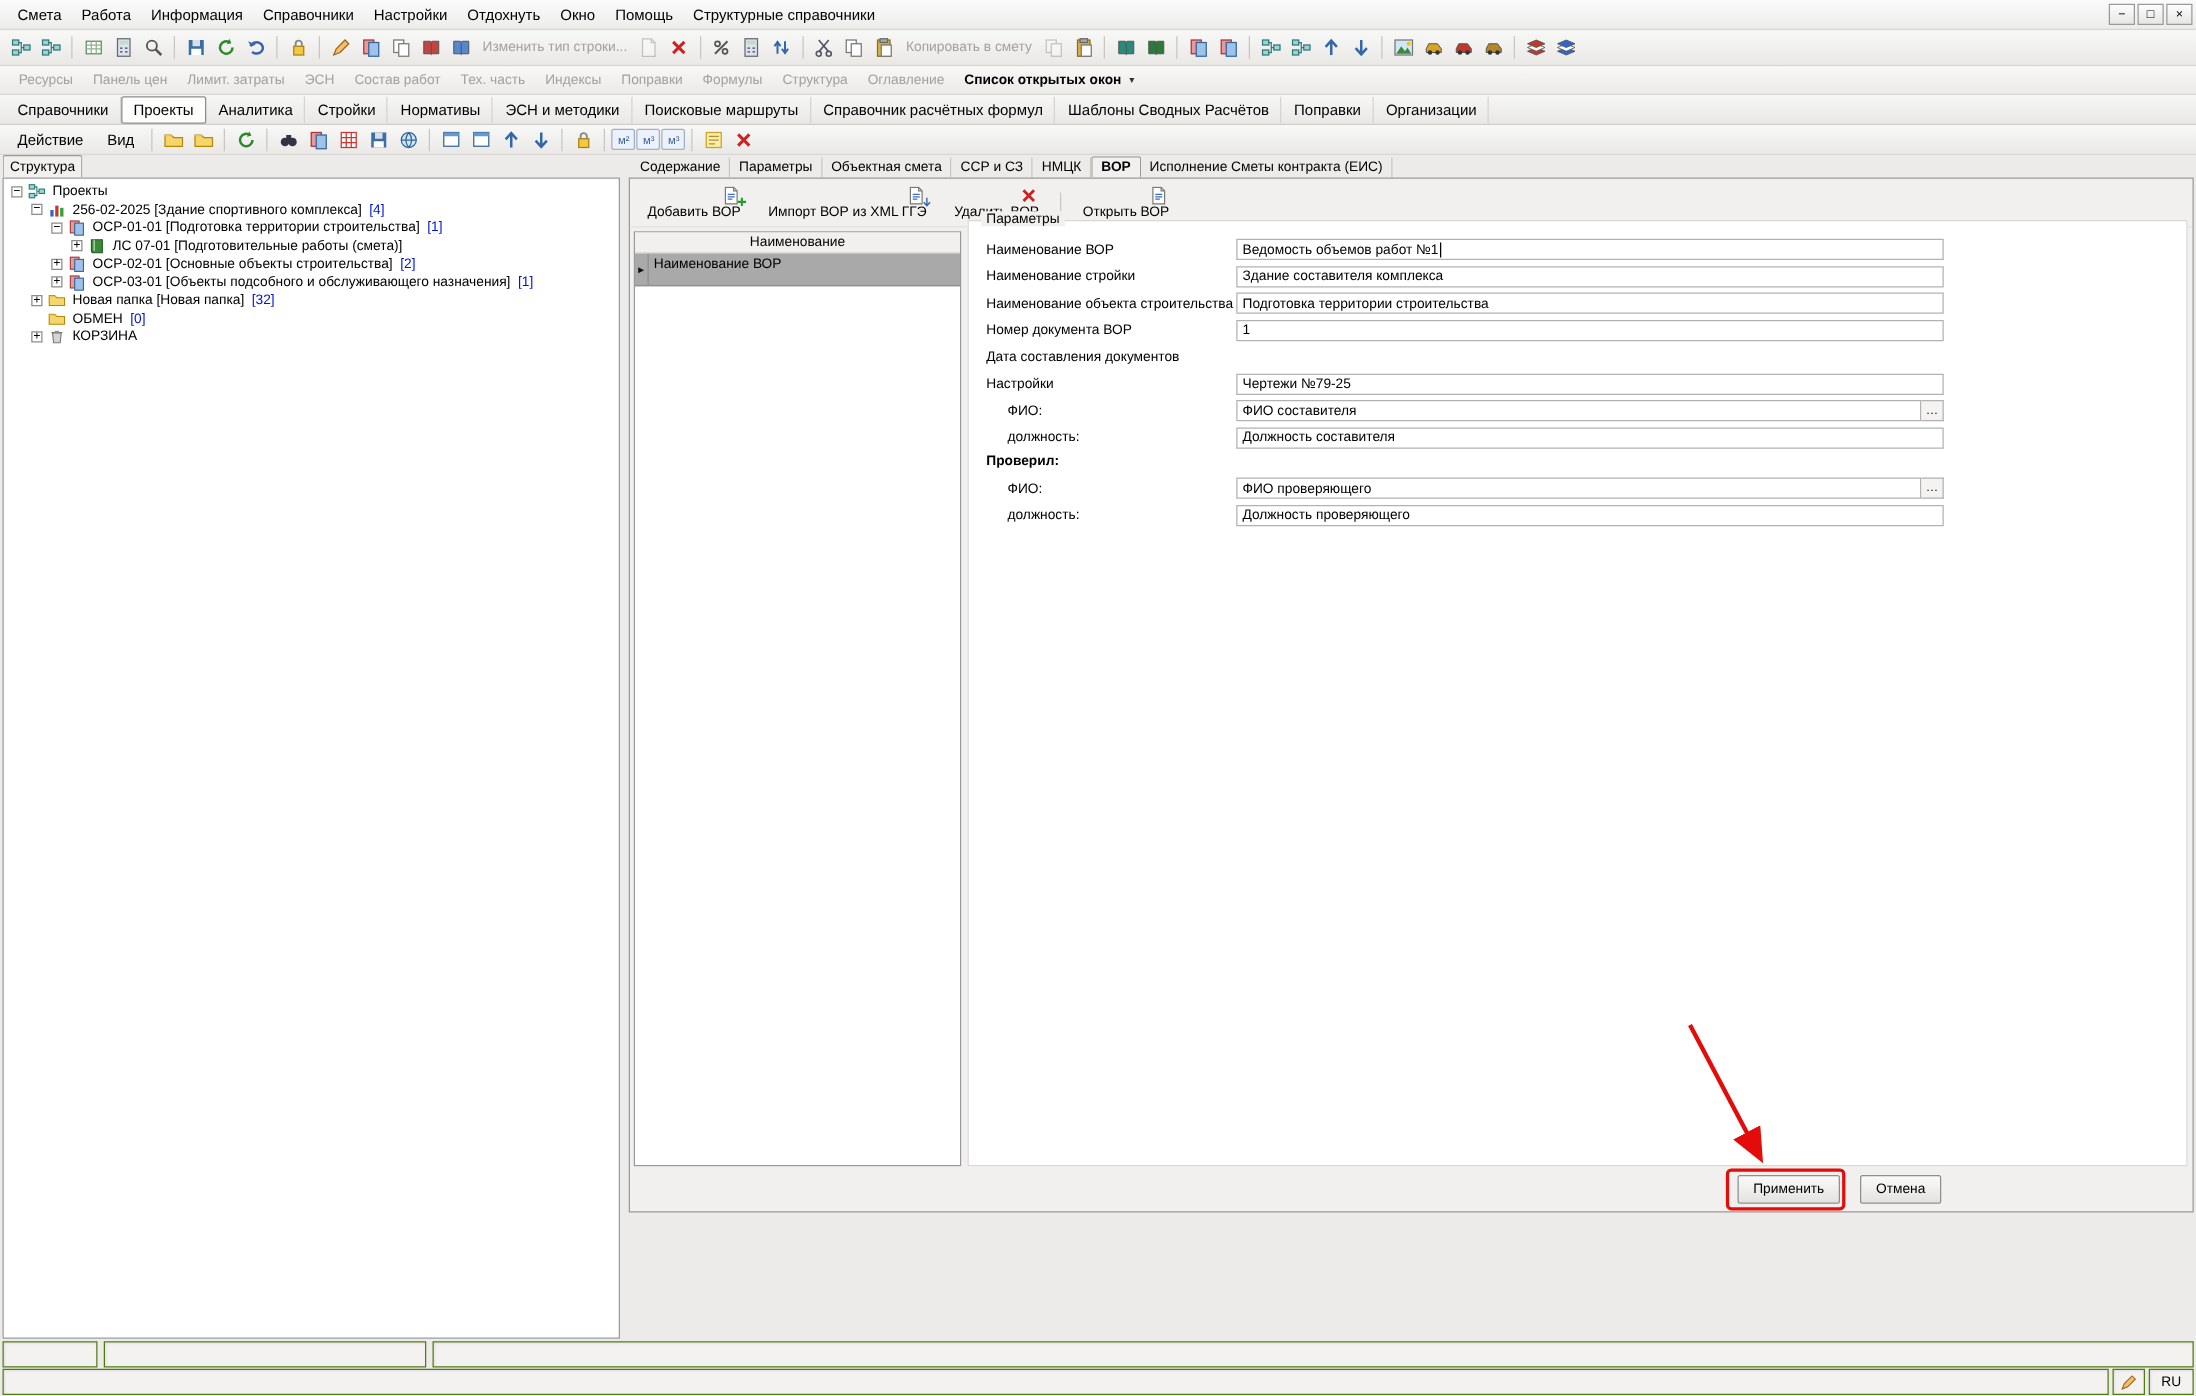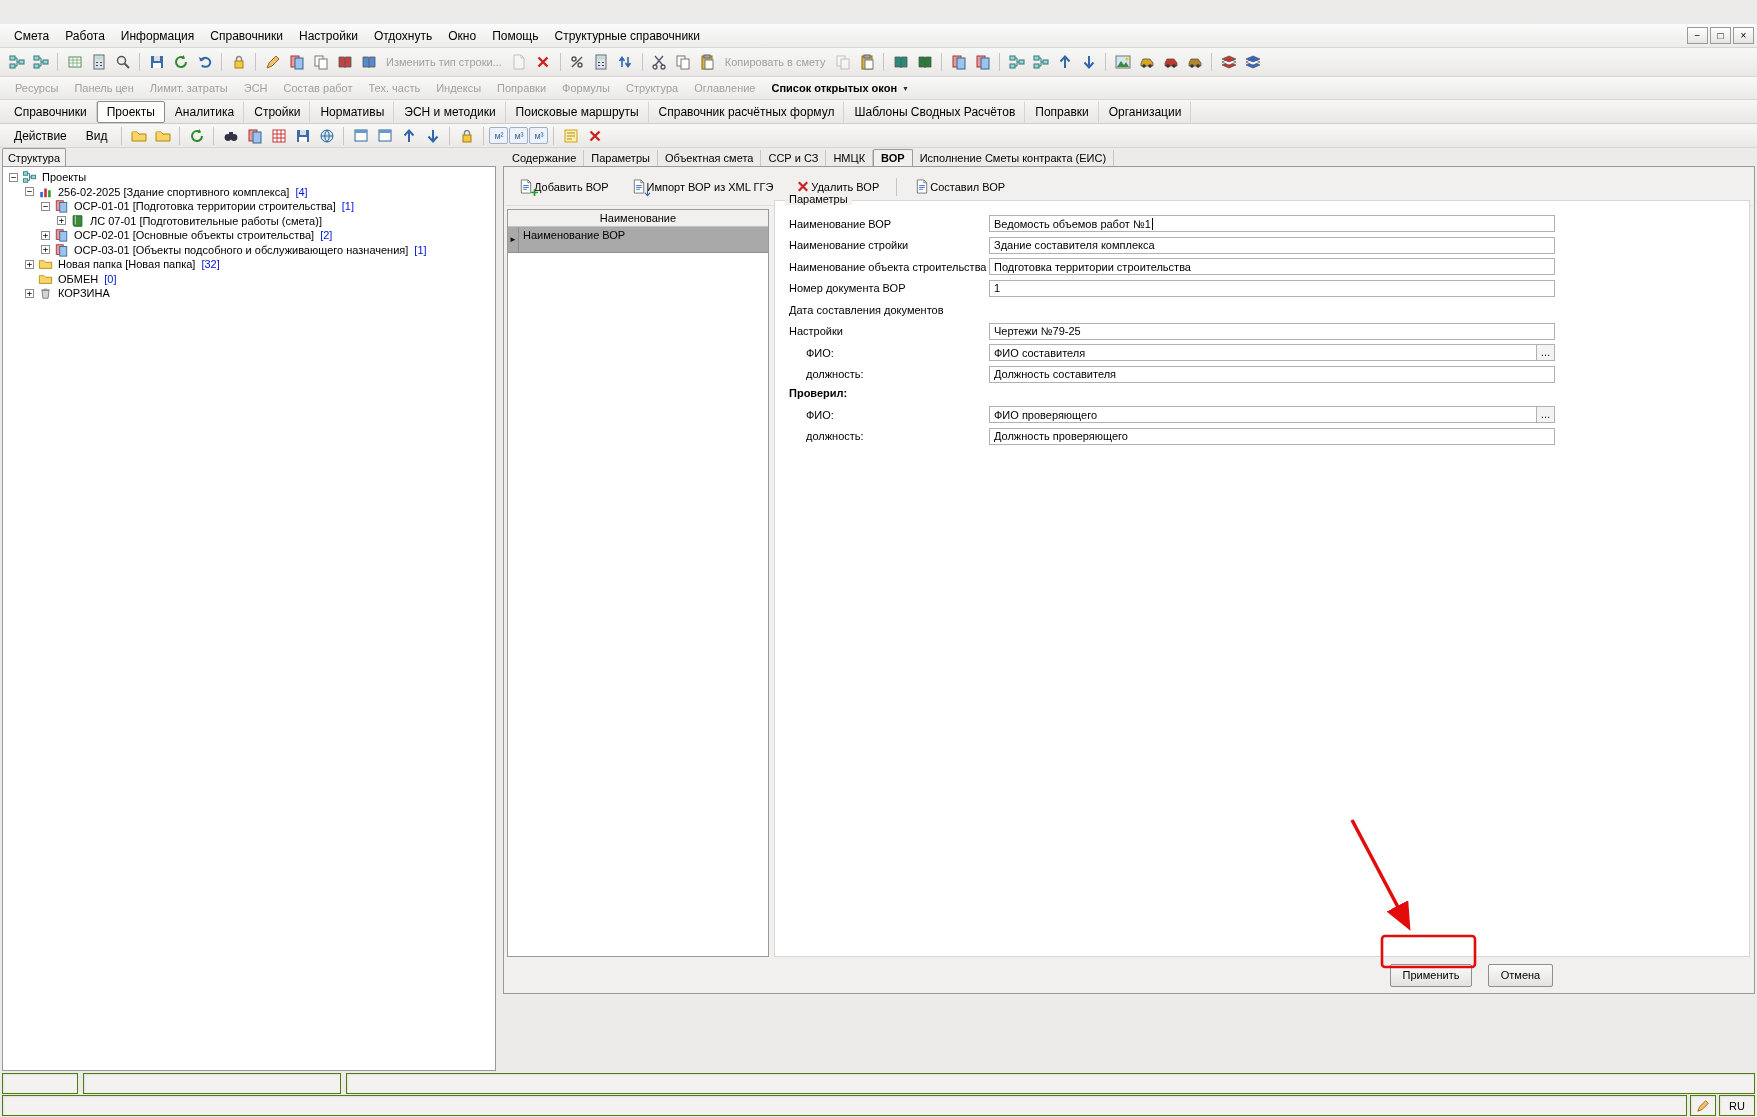--- a/index.html
+++ b/index.html
@@ -5,21 +5,21 @@
   * { box-sizing: border-box; margin: 0; padding: 0; }
   html,body { width:1757px; height:1117px; }
   body {
     font-family: "Liberation Sans", sans-serif;
     font-size: 11px;
     background:#ecebe9;
     color:#000;
     position:relative;
     overflow:hidden;
   }
-  .abs { position:absolute;margin-top:24px; }
+  .abs { position:absolute; }
 
   
   #menubar { top:0; left:0; right:0; height:24px; display:flex; align-items:center;
     padding:0 6px; background:linear-gradient(#fbfbfb,#ececea); border-bottom:1px solid #d8d6d2; }
   .menu-item { padding:4px 8px; font-size:12px; white-space:nowrap; }
   #wincontrols { position:absolute; top:3px; right:3px; display:flex; gap:2px; }
   .wbtn { width:21px; height:17px; border:1px solid #9a9a9a; background:linear-gradient(#fdfdfd,#e6e6e4);
     display:flex; align-items:center; justify-content:center; font-size:10px; line-height:1; }
 
   #toolbar1 { top:24px; left:0; right:0; height:29px; display:flex; align-items:center; gap:1px;
@@ -66,21 +66,21 @@
 
   
   #rightpanel { left:503px; width:1252px; top:124px; height:846px; }
   .doctabs { height:18px; display:flex; align-items:flex-end; padding-left:2px; }
   .dtab { padding:2px 7px; white-space:nowrap; border-right:1px solid #c9c7c3; }
   .dtab.active { border:1px solid #9a9a9a; border-bottom:none; background:#f1f0ee; font-weight:bold; border-radius:2px 2px 0 0; }
   .content { position:absolute; left:0; right:0; top:18px; bottom:0; border:1px solid #9a9a9a; background:#f1f0ee; }
 
   .vorbar { position:absolute; left:1px; top:1px; right:1px; height:38px; display:flex;
     align-items:center; padding:0 4px; gap:4px; border-bottom:1px solid #e2e0dc; }
-  .vorbtn { display:flex; flex-direction:row; align-items:center; justify-content:center;
+  .vorbtn { display:flex; flex-direction:column; align-items:flex-end; justify-content:center;
     padding:2px 9px; height:36px; gap:0; border-radius:2px; }
   .vorbtn .ic { position:relative; width:16px; height:15px; }
   .vorbtn .ic svg { width:16px; height:15px; }
   .vorbtn .badge { position:absolute; right:-5px; bottom:-2px; width:9px; height:9px; }
   .vorbtn .badge svg { width:9px; height:9px; }
 
   .listbox { position:absolute; left:3px; top:42px; width:262px; bottom:36px; background:#fff; border:1px solid #9a9a9a; }
   .listheader { height:17px; background:#f1f0ee; border-bottom:1px solid #c6c4c0; text-align:center; line-height:16px; }
   .listrow { height:26px; display:flex; background:#a9a9a9; border-bottom:1px solid #8f8f8f; align-items:stretch; }
   .gutter { width:11px; border-right:1px solid #8f8f8f; display:flex; align-items:center; justify-content:center;
@@ -741,21 +741,21 @@
         <span class="ic"><svg>
               <use href="#i-x"></use>
             </svg></span>
         <span>Удалить ВОР</span>
       </div>
       <span class="sep"></span>
       <div class="vorbtn">
         <span class="ic"><svg>
               <use href="#i-vor"></use>
             </svg></span>
-        <span>Составил ВОР</span>
+        <span>Открыть ВОР</span>
       </div>
     </div>
 
     <div class="listbox">
       <div class="listheader">Наименование</div>
       <div class="listrow">
         <span class="gutter">►</span>
         <span class="cell">Наименование ВОР</span>
       </div>
     </div>

